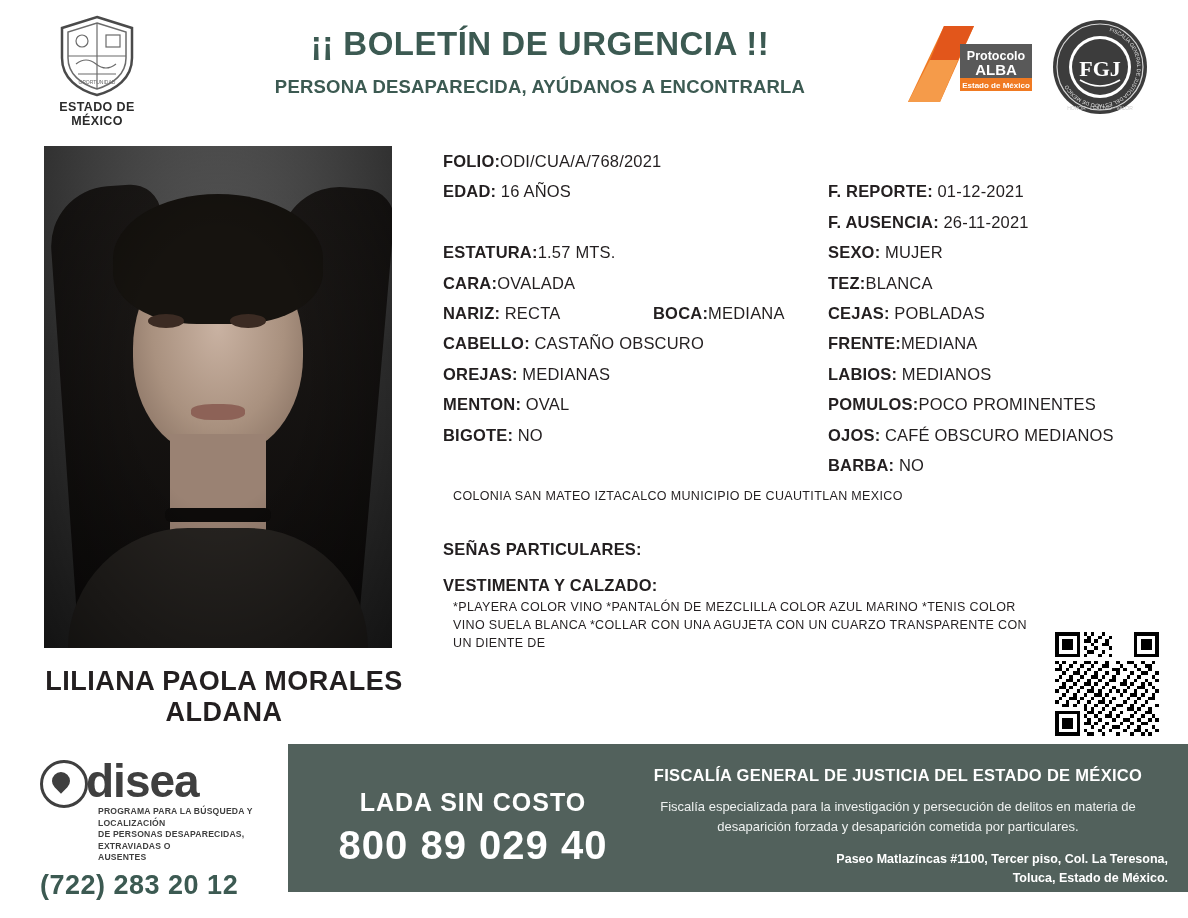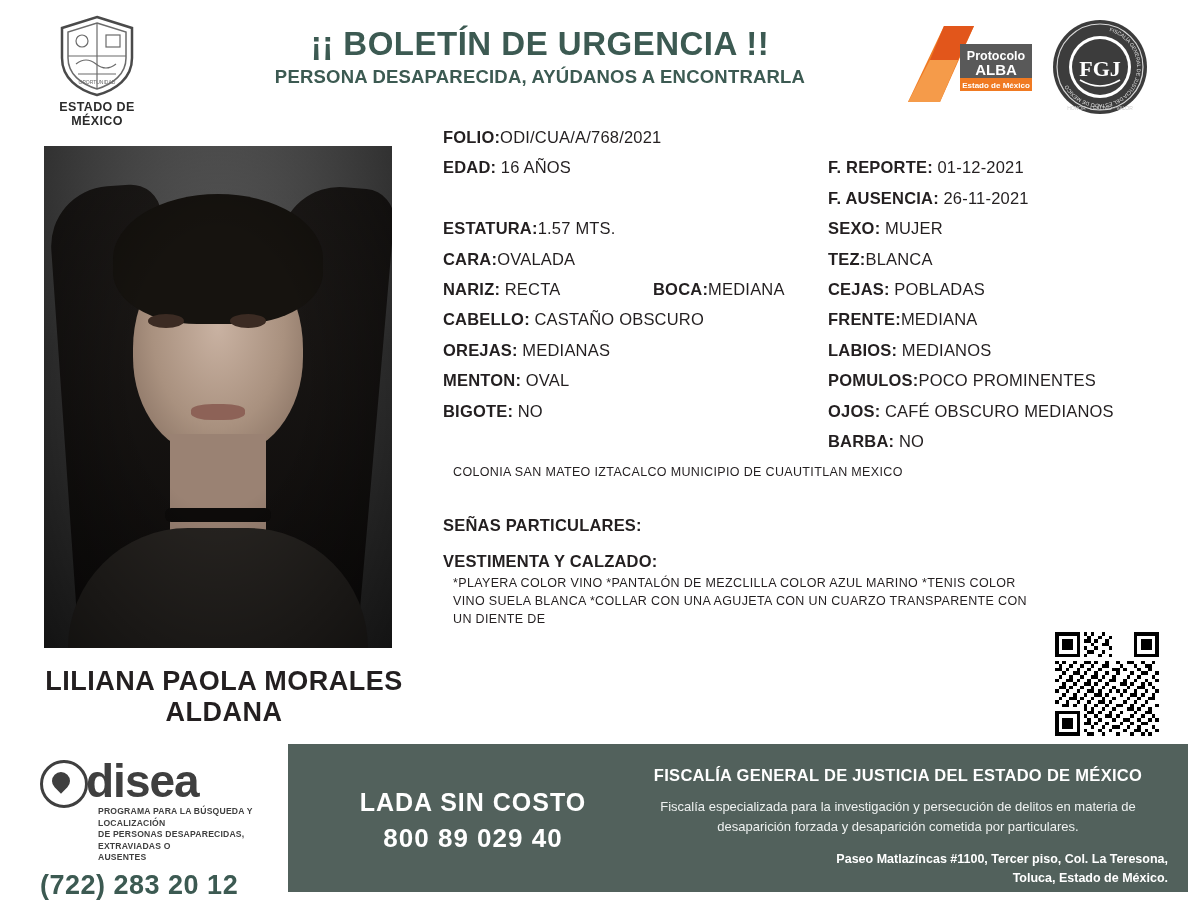--- a/index.html
+++ b/index.html
@@ -53,21 +53,21 @@
     font-weight: bold;
     color: #3c5a52;
     letter-spacing: .5px;
     line-height: 1.1;
   }
   .title-sub {
     font-size: 18.5px;
     font-weight: bold;
     color: #3c5a52;
     letter-spacing: .2px;
-    margin-top: 4px;
+    margin-top: 14px;
   }
   .logo-alba {
     position: absolute;
     left: 900px;
     top: 20px;
     width: 135px;
     height: 92px;
   }
   .logo-fgj {
     position: absolute;
@@ -182,21 +182,21 @@
     font-weight: bold;
     letter-spacing: .5px;
     line-height: 1.15;
     color: #231f20;
   }
 
   
   .fields {
     position: absolute;
     left: 443px;
-    top: 128px;
+    top: 152px;
     width: 730px;
     font-size: 16.5px;
   }
   .row {
     position: relative;
     height: 30.4px;
   }
   .col-left  { position: absolute; left: 0;   top: 0; }
   .col-mid   { position: absolute; left: 210px; top: 0; }
   .col-right { position: absolute; left: 385px; top: 0; }
@@ -310,21 +310,21 @@
     top: 44px;
     width: 290px;
     text-align: center;
   }
   .lada-title {
     font-size: 25px;
     font-weight: bold;
     letter-spacing: 1px;
   }
   .lada-number {
-    font-size: 26px;
+    font-size: 40px;
     font-weight: bold;
     letter-spacing: 1px;
     margin-top: 6px;
   }
   .fgj-text {
     position: absolute;
     left: 340px;
     top: 22px;
     width: 540px;
     text-align: center;

